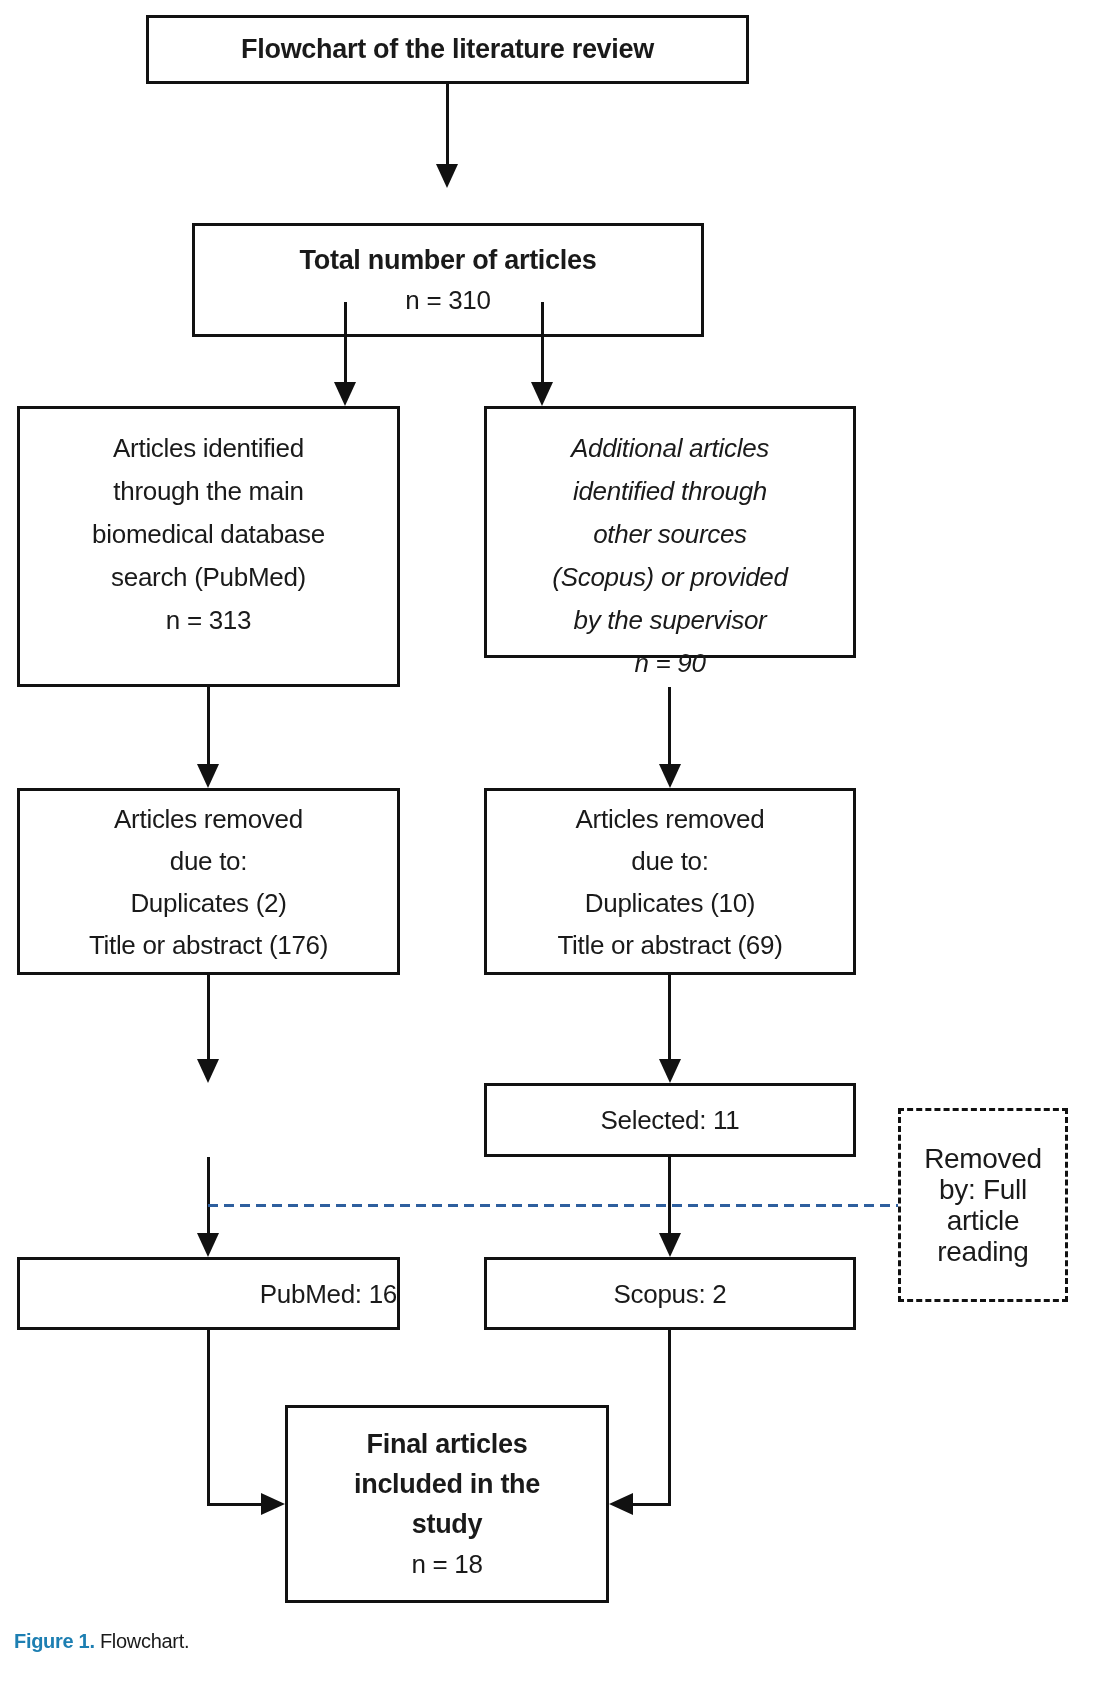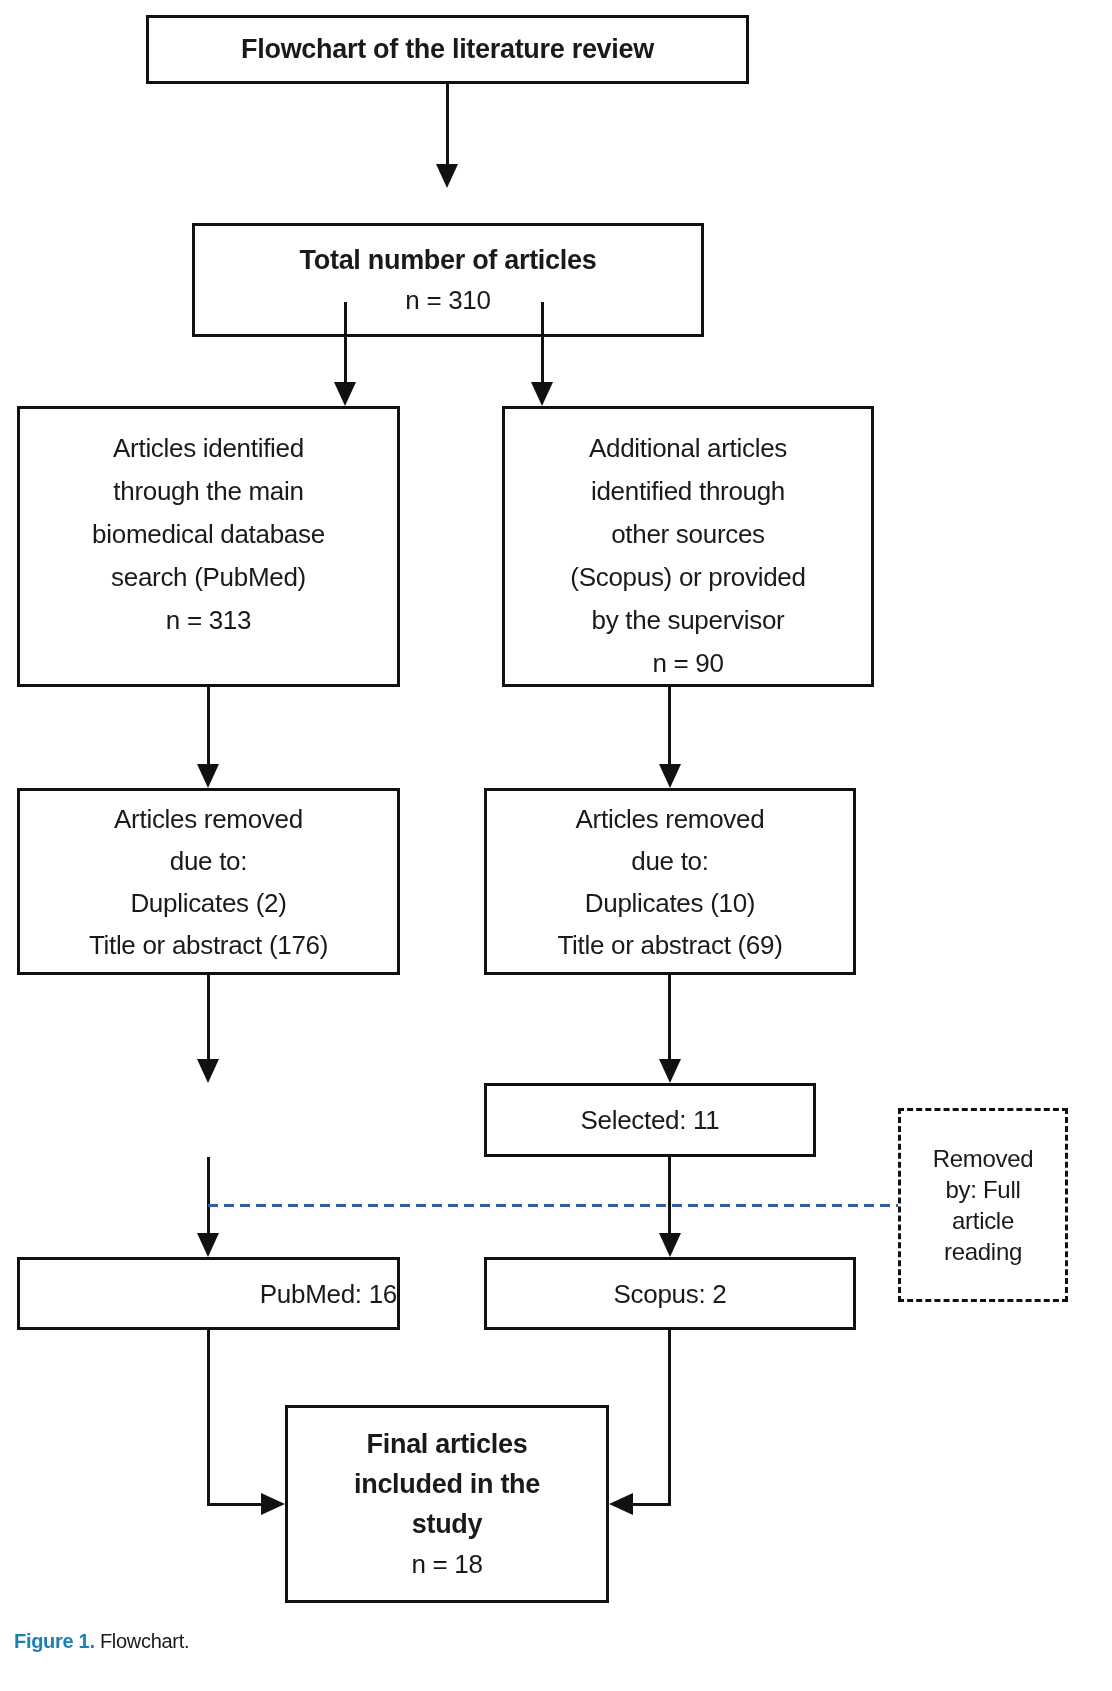--- a/index.html
+++ b/index.html
@@ -23,21 +23,21 @@
     text-align:center;
     letter-spacing:-0.3px;
   }
   .prelines{white-space:pre-line;}
   .t26{font-size:26px;line-height:42px;}
   .t27b{font-size:27px;font-weight:700;}
   .lh43{line-height:43px;}
   .topalign{justify-content:flex-start;padding-top:18px;}
   .dashedbox{
     border:3px dashed #111111;
-    font-size:24px;line-height:31px;
+    font-size:28px;line-height:31px;
   }
   .vline{position:absolute;width:3px;background:#111111;}
   .hline{position:absolute;height:3px;background:#111111;}
   .ah-down{position:absolute;width:0;height:0;
     border-left:11px solid transparent;border-right:11px solid transparent;
     border-top:24px solid #111111;}
   .ah-right{position:absolute;width:0;height:0;
     border-top:11px solid transparent;border-bottom:11px solid transparent;
     border-left:24px solid #111111;}
   .ah-left{position:absolute;width:0;height:0;
@@ -72,21 +72,21 @@
   <div class="vline" style="left:541px;top:302px;height:82px;"></div>
   <div class="ah-down" style="left:531px;top:382px;"></div>
 
   <div class="box t26 lh43 topalign" style="left:17px;top:406px;width:383px;height:281px;">
     <div class="prelines">Articles identified
 through the main
 biomedical database
 search (PubMed)</div>
     <div>n = 313</div>
   </div>
-  <div class="box t26 lh43 topalign" style="left:502px;top:406px;width:372px;height:281px;">
+  <div class="box t26 lh43 topalign" style="left:484px;top:406px;width:372px;height:252px;font-style:italic;">
     <div class="prelines">Additional articles
 identified through
 other sources
 (Scopus) or provided
 by the supervisor</div>
     <div>n = 90</div>
   </div>
 
   <div class="vline" style="left:207px;top:687px;height:79px;"></div>
   <div class="ah-down" style="left:197px;top:764px;"></div>
@@ -104,21 +104,21 @@
 due to:
 Duplicates (10)
 Title or abstract (69)</div>
   </div>
 
   <div class="vline" style="left:207px;top:975px;height:86px;"></div>
   <div class="ah-down" style="left:197px;top:1059px;"></div>
   <div class="vline" style="left:668px;top:975px;height:86px;"></div>
   <div class="ah-down" style="left:659px;top:1059px;"></div>
 
-  <div class="box t26" style="left:484px;top:1083px;width:332px;height:74px;">
+  <div class="box t26" style="left:484px;top:1083px;width:372px;height:74px;">
     <div>Selected: 11</div>
   </div>
 
   <div class="vline" style="left:207px;top:1157px;height:76px;"></div>
   <div class="ah-down" style="left:197px;top:1233px;"></div>
   <div class="vline" style="left:668px;top:1157px;height:76px;"></div>
   <div class="ah-down" style="left:659px;top:1233px;"></div>
 
   <div class="bluedash" style="left: 208px; top: 1204px; width: 690px; background: repeating-linear-gradient(90deg, rgb(46, 95, 158) 0px, rgb(46, 95, 158) 10px, transparent 10px, transparent 16px);"></div>
 

